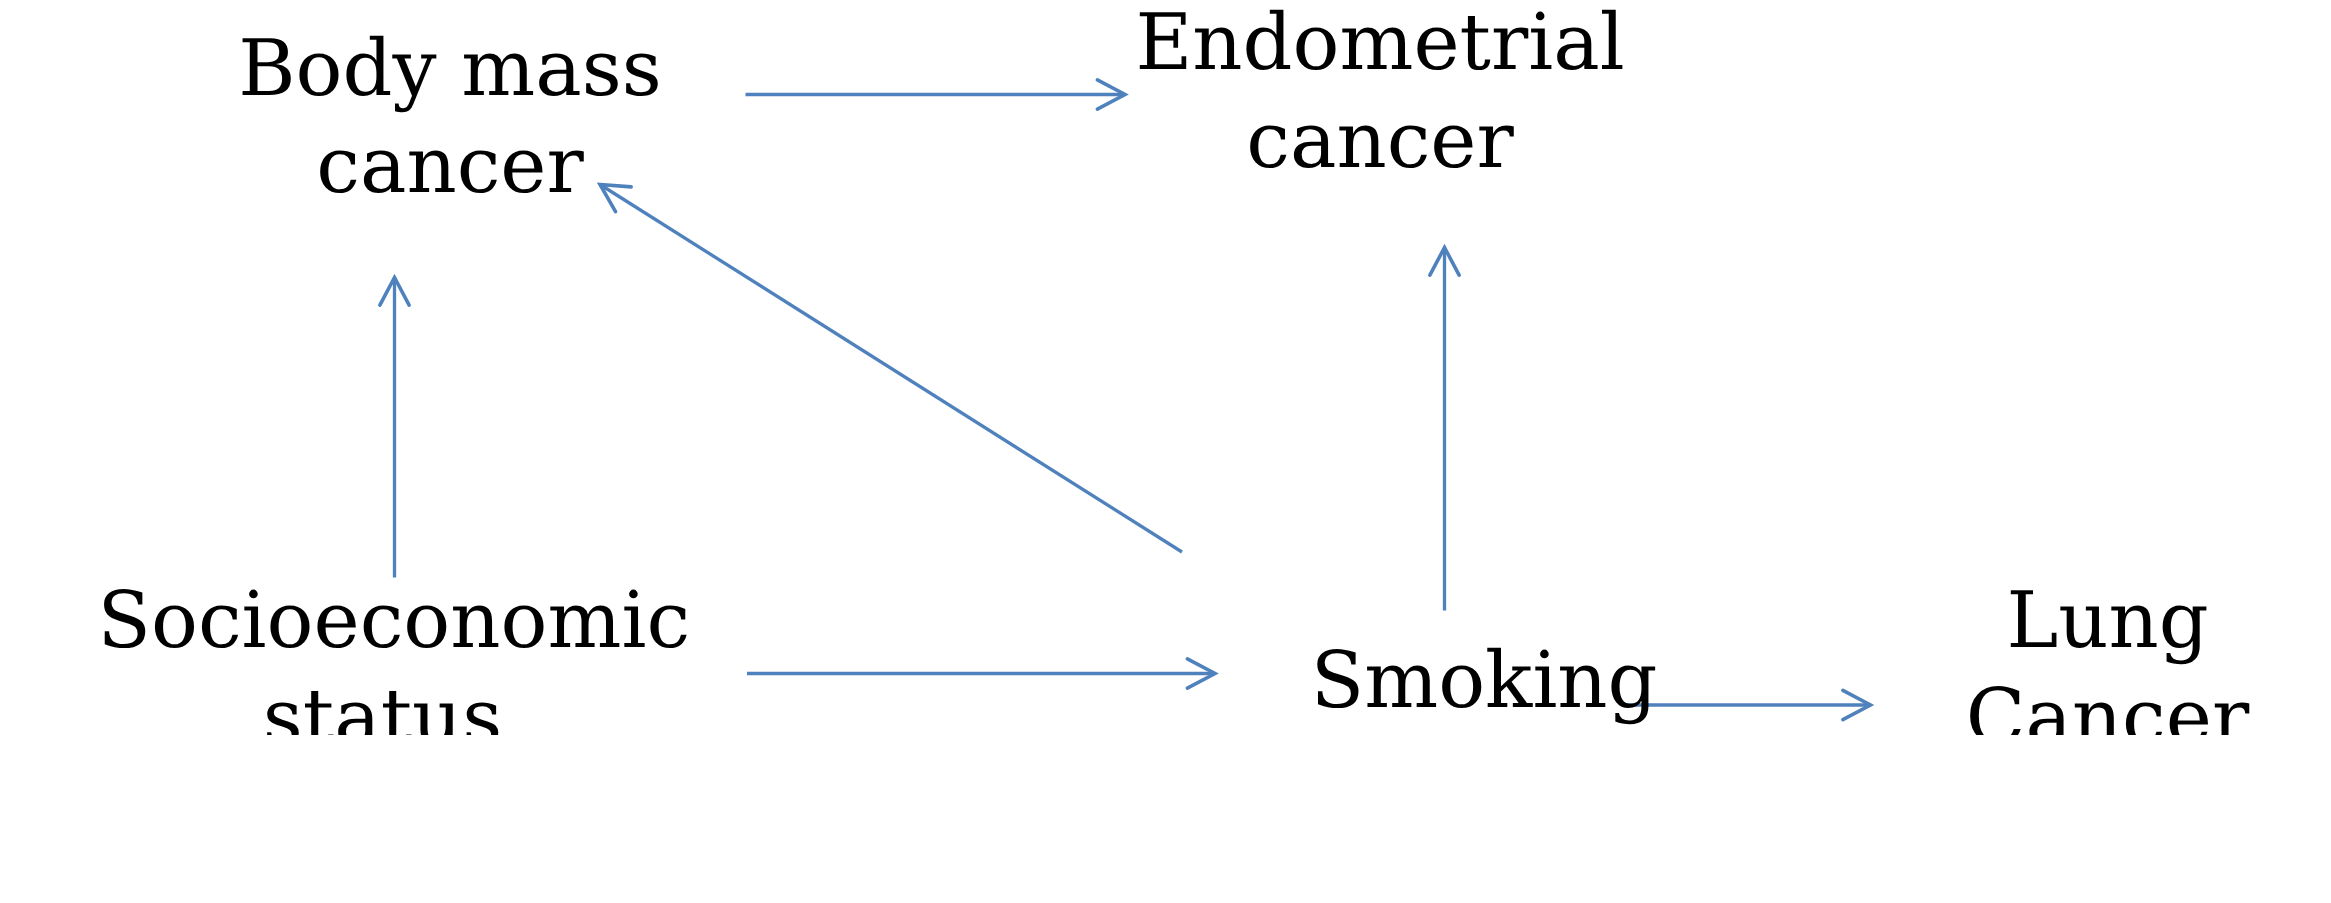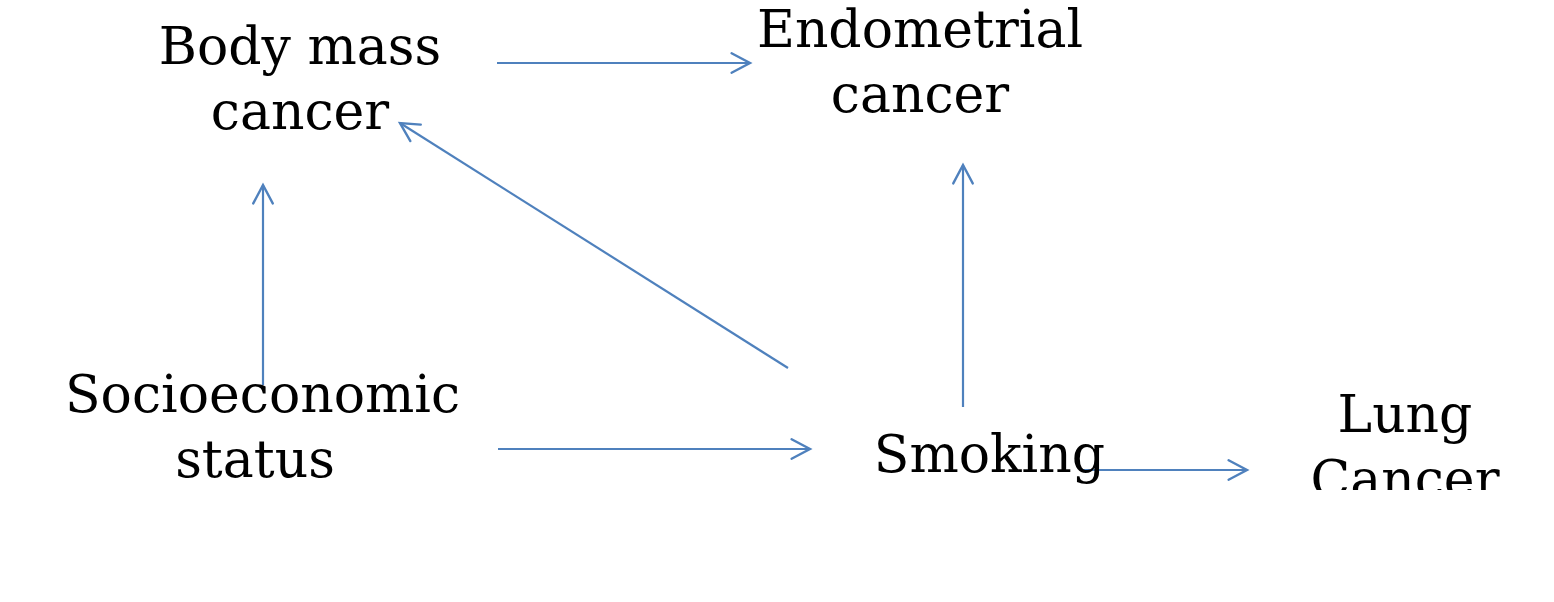--- a/index.html
+++ b/index.html
@@ -26,21 +26,21 @@
     position: absolute;
     color: #000000;
     font-size: 52px;
     line-height: 65px;
     text-align: center;
     white-space: nowrap;
   }
   .node .line { display: block; }
   .node-bmi    { left: 145px;  top: 14px;   width: 310px; }
   .node-endo   { left: 750px;  top: -3px;   width: 340px; }
-  .node-ses    { left: 65px;   top: 362px;  width: 380px; }
+  .node-ses    { left: 65px;   top: 382px;  width: 380px; }
   .node-smk    { left: 845px;  top: 422px;  width: 260px; text-align: right; }
   .node-lung   { left: 1300px; top: 382px;  width: 210px; text-align: center; }
 </style>
 </head>
 <body>
 
 <div class="canvas">
 
   <svg class="edges" viewBox="0 0 1554 602" xmlns="http://www.w3.org/2000/svg">
     <defs>

